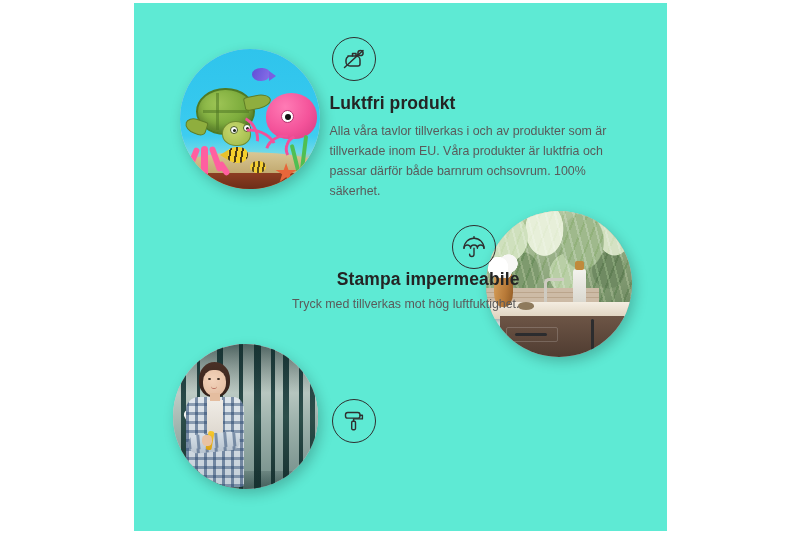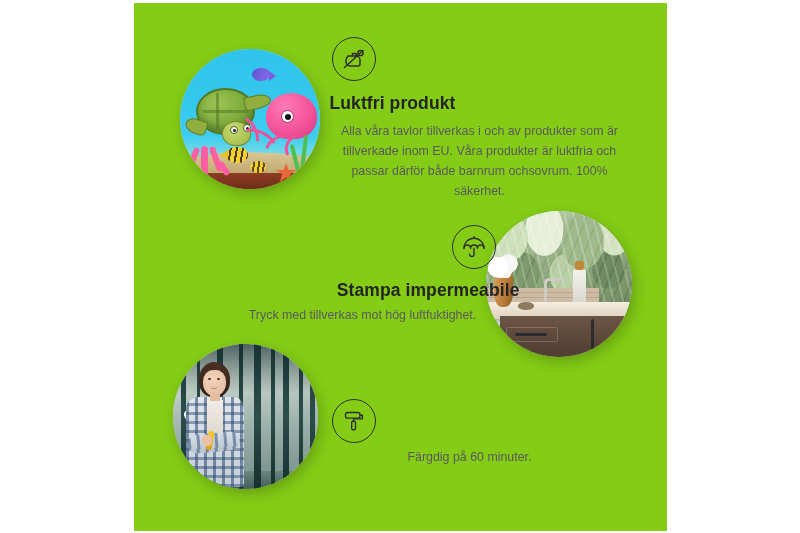--- a/index.html
+++ b/index.html
@@ -23,21 +23,21 @@
     background: #ffffff;
     display: flex;
     justify-content: center;
     align-items: center;
   }
 
   .panel {
     position: relative;
     width: 533px;
     height: 528px;
-    background: #84cc16;
+    background: #5eead4;
     overflow: hidden;
   }
 
   
   .photo {
     position: absolute;
     border-radius: 50%;
     overflow: hidden;
     box-shadow: 3px 5px 13px rgba(0,0,0,0.22);
     background: #cfd6d8;
@@ -339,33 +339,32 @@
     font-size: 17.5px;
     font-weight: bold;
     color: #242424;
     letter-spacing: .1px;
     line-height: 1.2;
   }
   .feat-body {
     font-size: 12.4px;
     color: #5a5a5a;
     line-height: 1.62;
-    text-align: center;
   }
 
   
   #feature-odorless { left: 196px; top: 34px; width: 300px; text-align: left; }
   #feature-odorless .feat-icon { margin-left: 2px; }
   #feature-odorless .feat-title { margin-top: 12px; }
   #feature-odorless .feat-body  { margin-top: 7px; }
 
   
   #feature-waterproof { left: 72px; top: 222px; width: 316px; text-align: right; }
   #feature-waterproof .feat-icon { margin-left: auto; margin-right: 26px; }
-  #feature-waterproof .feat-title { margin-top: 11px; margin-right: 2px; }
+  #feature-waterproof .feat-title { margin-right: 2px; }
   #feature-waterproof .feat-body  { margin-top: 4px; margin-right: 2px; }
 
   
   #feature-install { left: 196px; top: 396px; width: 280px; text-align: left; }
   #feature-install .feat-icon { margin-left: 2px; }
   #feature-install .feat-title { margin-top: 11px; }
   #feature-install .feat-body  { margin-top: 4px; }
 </style>
 </head>
 <body>
@@ -495,17 +494,16 @@
     </div>
 
     <div class="feature" id="feature-install">
       <div class="feat-icon">
         <svg width="28" height="28" viewBox="0 0 28 28" fill="none" stroke="#2f2f2f" stroke-width="1.4" stroke-linecap="round" stroke-linejoin="round">
           <rect x="5.5" y="5.5" width="14.5" height="5.6" rx="2.2"></rect>
           <path d="M20 8.3h2.4v3.6H13.6v2.4"></path>
           <rect x="11.7" y="14.3" width="3.8" height="8.4" rx="1.1"></rect>
         </svg>
       </div>
-      <div class="feat-body">Färgdig på 60 minuter.</div>
     </div>
 
   </div>
 </div>
 
 </body></html>

